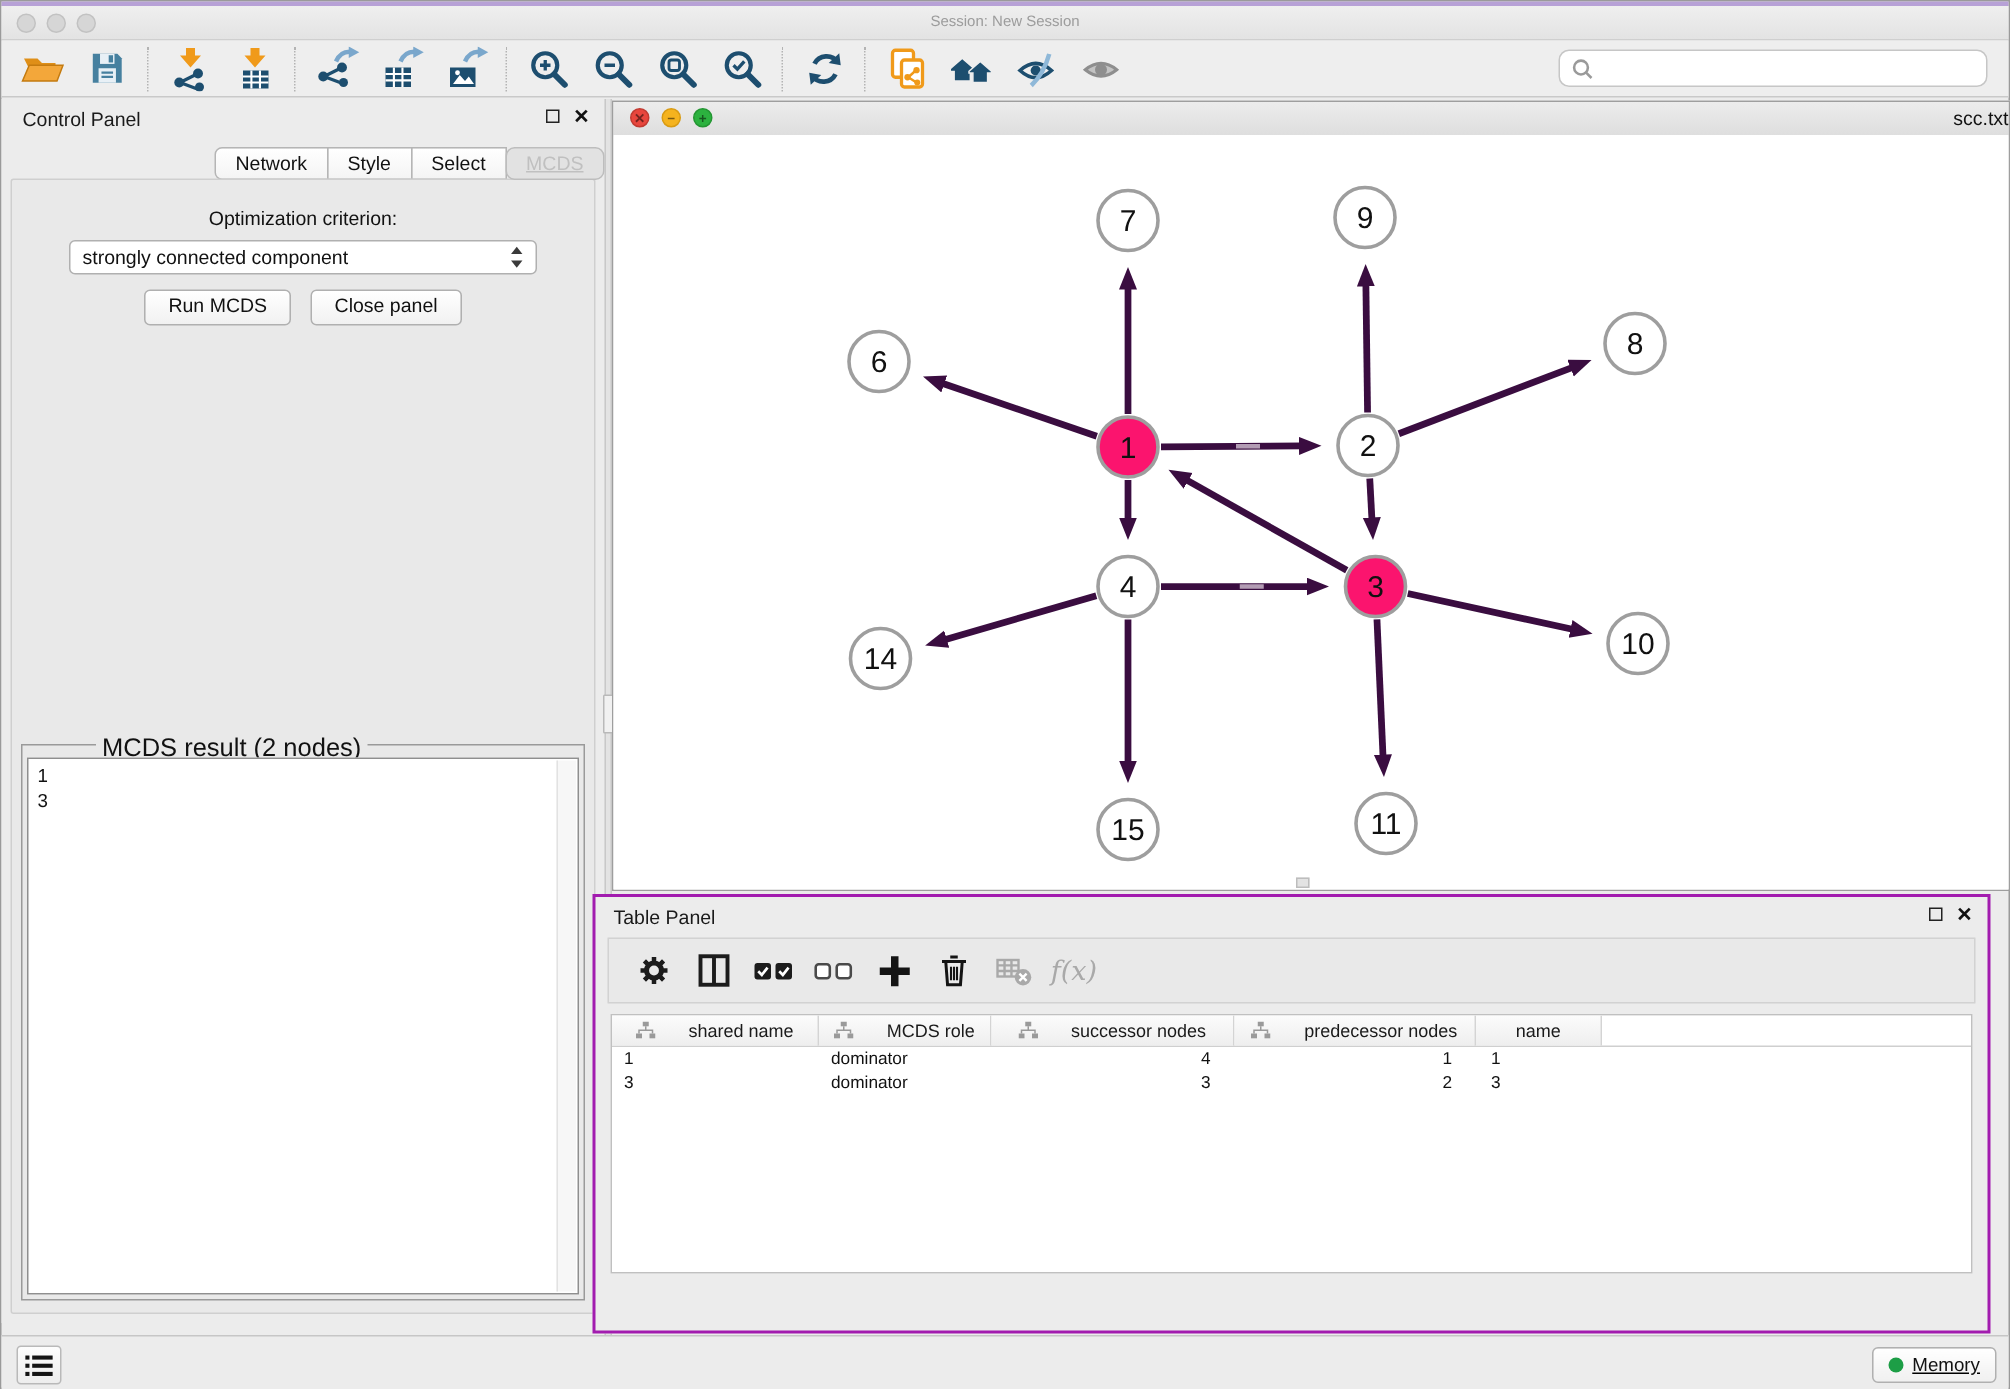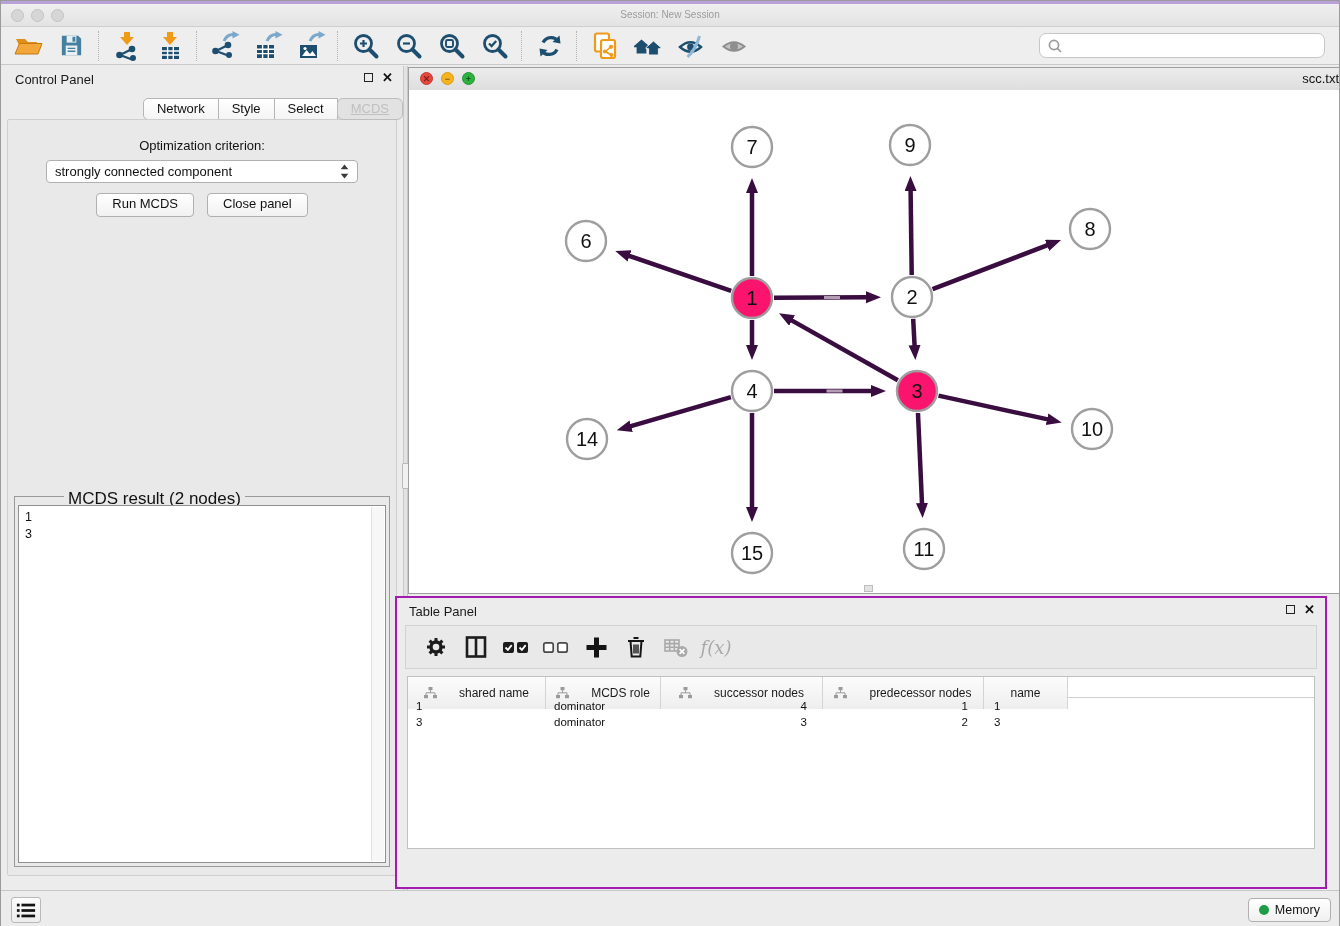--- a/index.html
+++ b/index.html
@@ -63,32 +63,32 @@
   .net-grip{position:absolute;bottom:1px;left:455px;width:9px;height:7px;background:#e3e3e3;border:1px solid #bdbdbd;box-sizing:border-box;}
 
   
   .table-panel{position:absolute;left:394px;top:595px;width:932px;height:293px;background:#ececec;border:2px solid #a21caf;box-sizing:border-box;}
   .tp-toolbar{position:absolute;left:8px;right:8px;top:27px;height:44px;background:#e9e9e9;border:1px solid #d2d2d2;
               display:flex;align-items:center;padding-left:12px;box-sizing:border-box;gap:4px;}
   .tp-btn{width:36px;height:36px;display:flex;align-items:center;justify-content:center;}
   .fx-label{font-family:"DejaVu Serif",serif;font-style:italic;font-size:18px;color:#a9a9a9;}
   .table-wrap{position:absolute;left:10px;right:10px;top:78px;height:173px;background:#fff;border:1px solid #c0c0c0;box-sizing:border-box;overflow:hidden;}
   .thead{display:flex;height:20px;border-bottom:1px solid #cfcfcf;background:#fff;}
-  .th{display:flex;align-items:center;justify-content:center;gap:22px;box-sizing:border-box;height:32px;
+  .th{display:flex;align-items:center;justify-content:center;gap:22px;box-sizing:border-box;height:20px;
       background:linear-gradient(#fcfcfc,#eeeeee);border-right:1px solid #d4d4d4;font-size:12px;color:#1a1a1a;}
   .tr{display:flex;height:16px;}
   .td{box-sizing:border-box;font-size:11.5px;color:#111;line-height:16px;overflow:hidden;white-space:nowrap;}
   .tp-tabs{position:absolute;left:0;right:0;top:265px;display:flex;justify-content:center;}
 
   
   .statusbar{position:absolute;left:0;right:0;top:889px;height:37px;background:#ececec;border-top:1px solid #c6c6c6;}
   .list-btn{position:absolute;left:10px;top:6px;width:30px;height:26px;background:linear-gradient(#fdfdfd,#ededed);
             border:1px solid #b9b9b9;border-radius:3px;display:flex;align-items:center;justify-content:center;box-sizing:border-box;}
   .memory-btn{position:absolute;right:8px;top:7px;height:24px;background:linear-gradient(#ffffff,#f0f0f0);
-              border:1px solid #b0b0b0;border-radius:4px;display:flex;align-items:center;gap:6px;padding:4px 10px;box-sizing:border-box;}
+              border:1px solid #b0b0b0;border-radius:4px;display:flex;align-items:center;gap:6px;padding:4px 10px;box-sizing:border-box;text-decoration:underline;}
   .mem-dot{width:10px;height:10px;border-radius:50%;background:#1d9e46;display:inline-block;}
   .memory-btn span.lbl{font-size:12.5px;color:#111;}
 </style>
 </head>
 <body>
 
 <div id="app">
 
   <div class="mac-strip"></div>
   <div class="titlebar">

